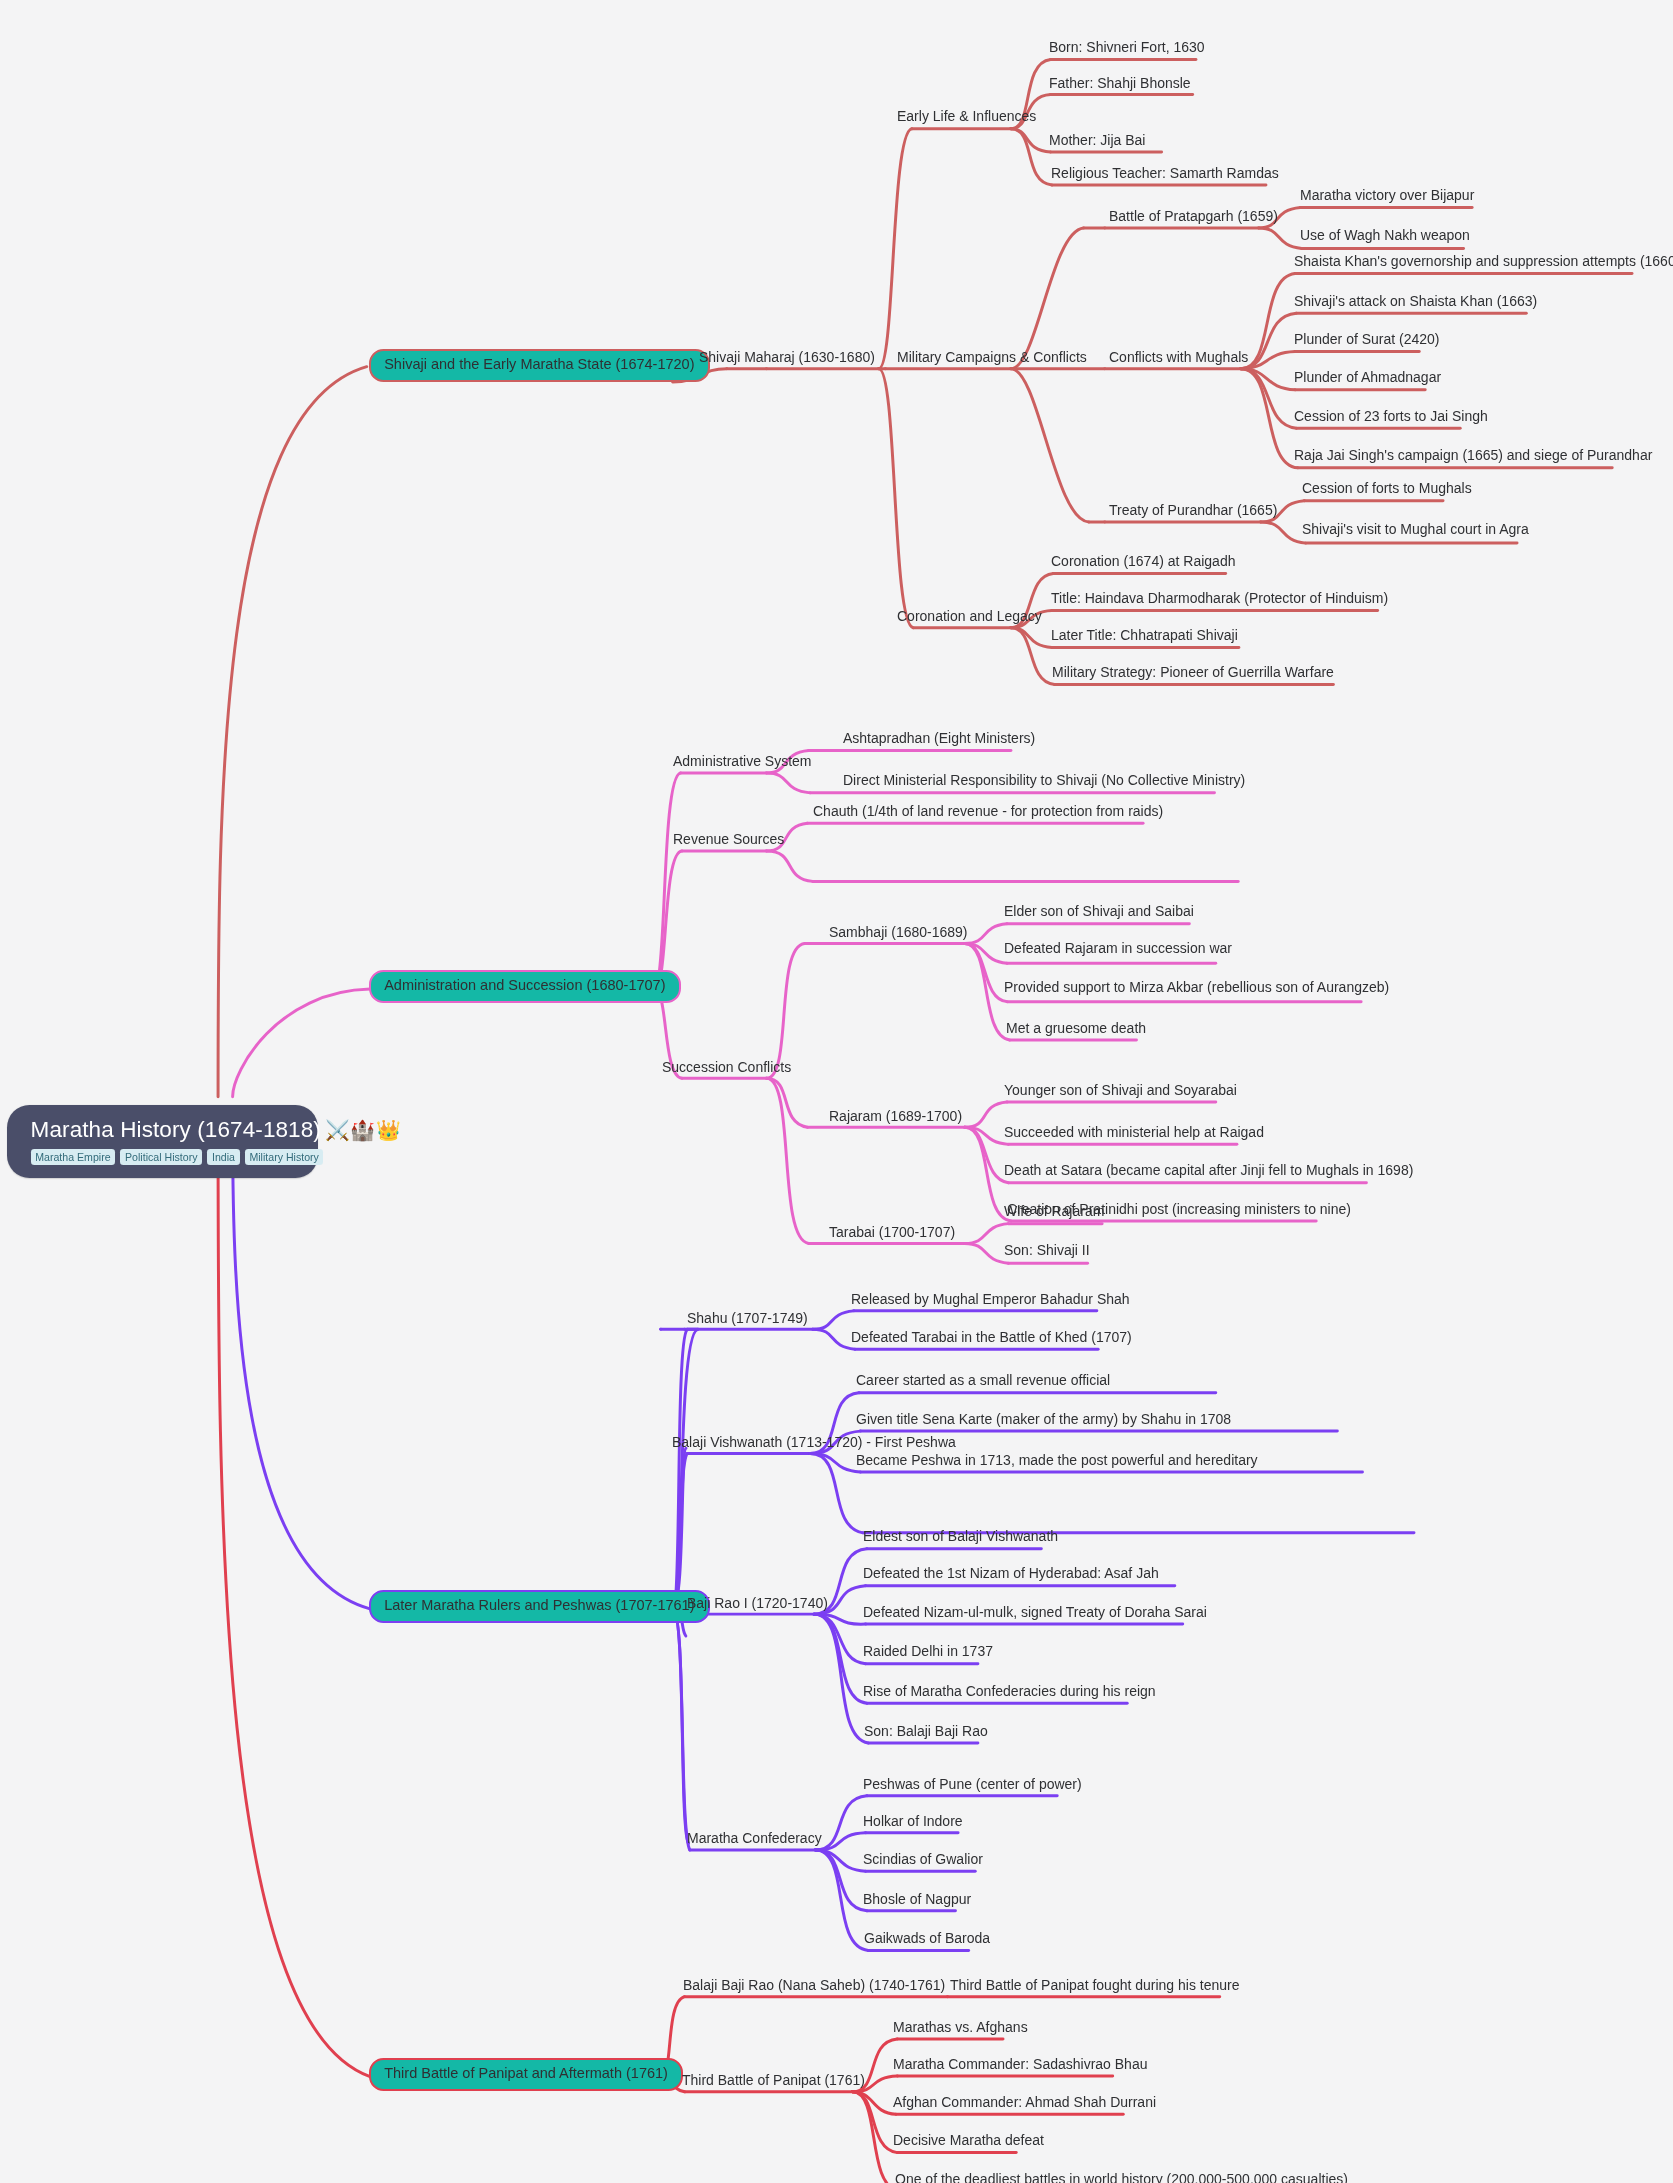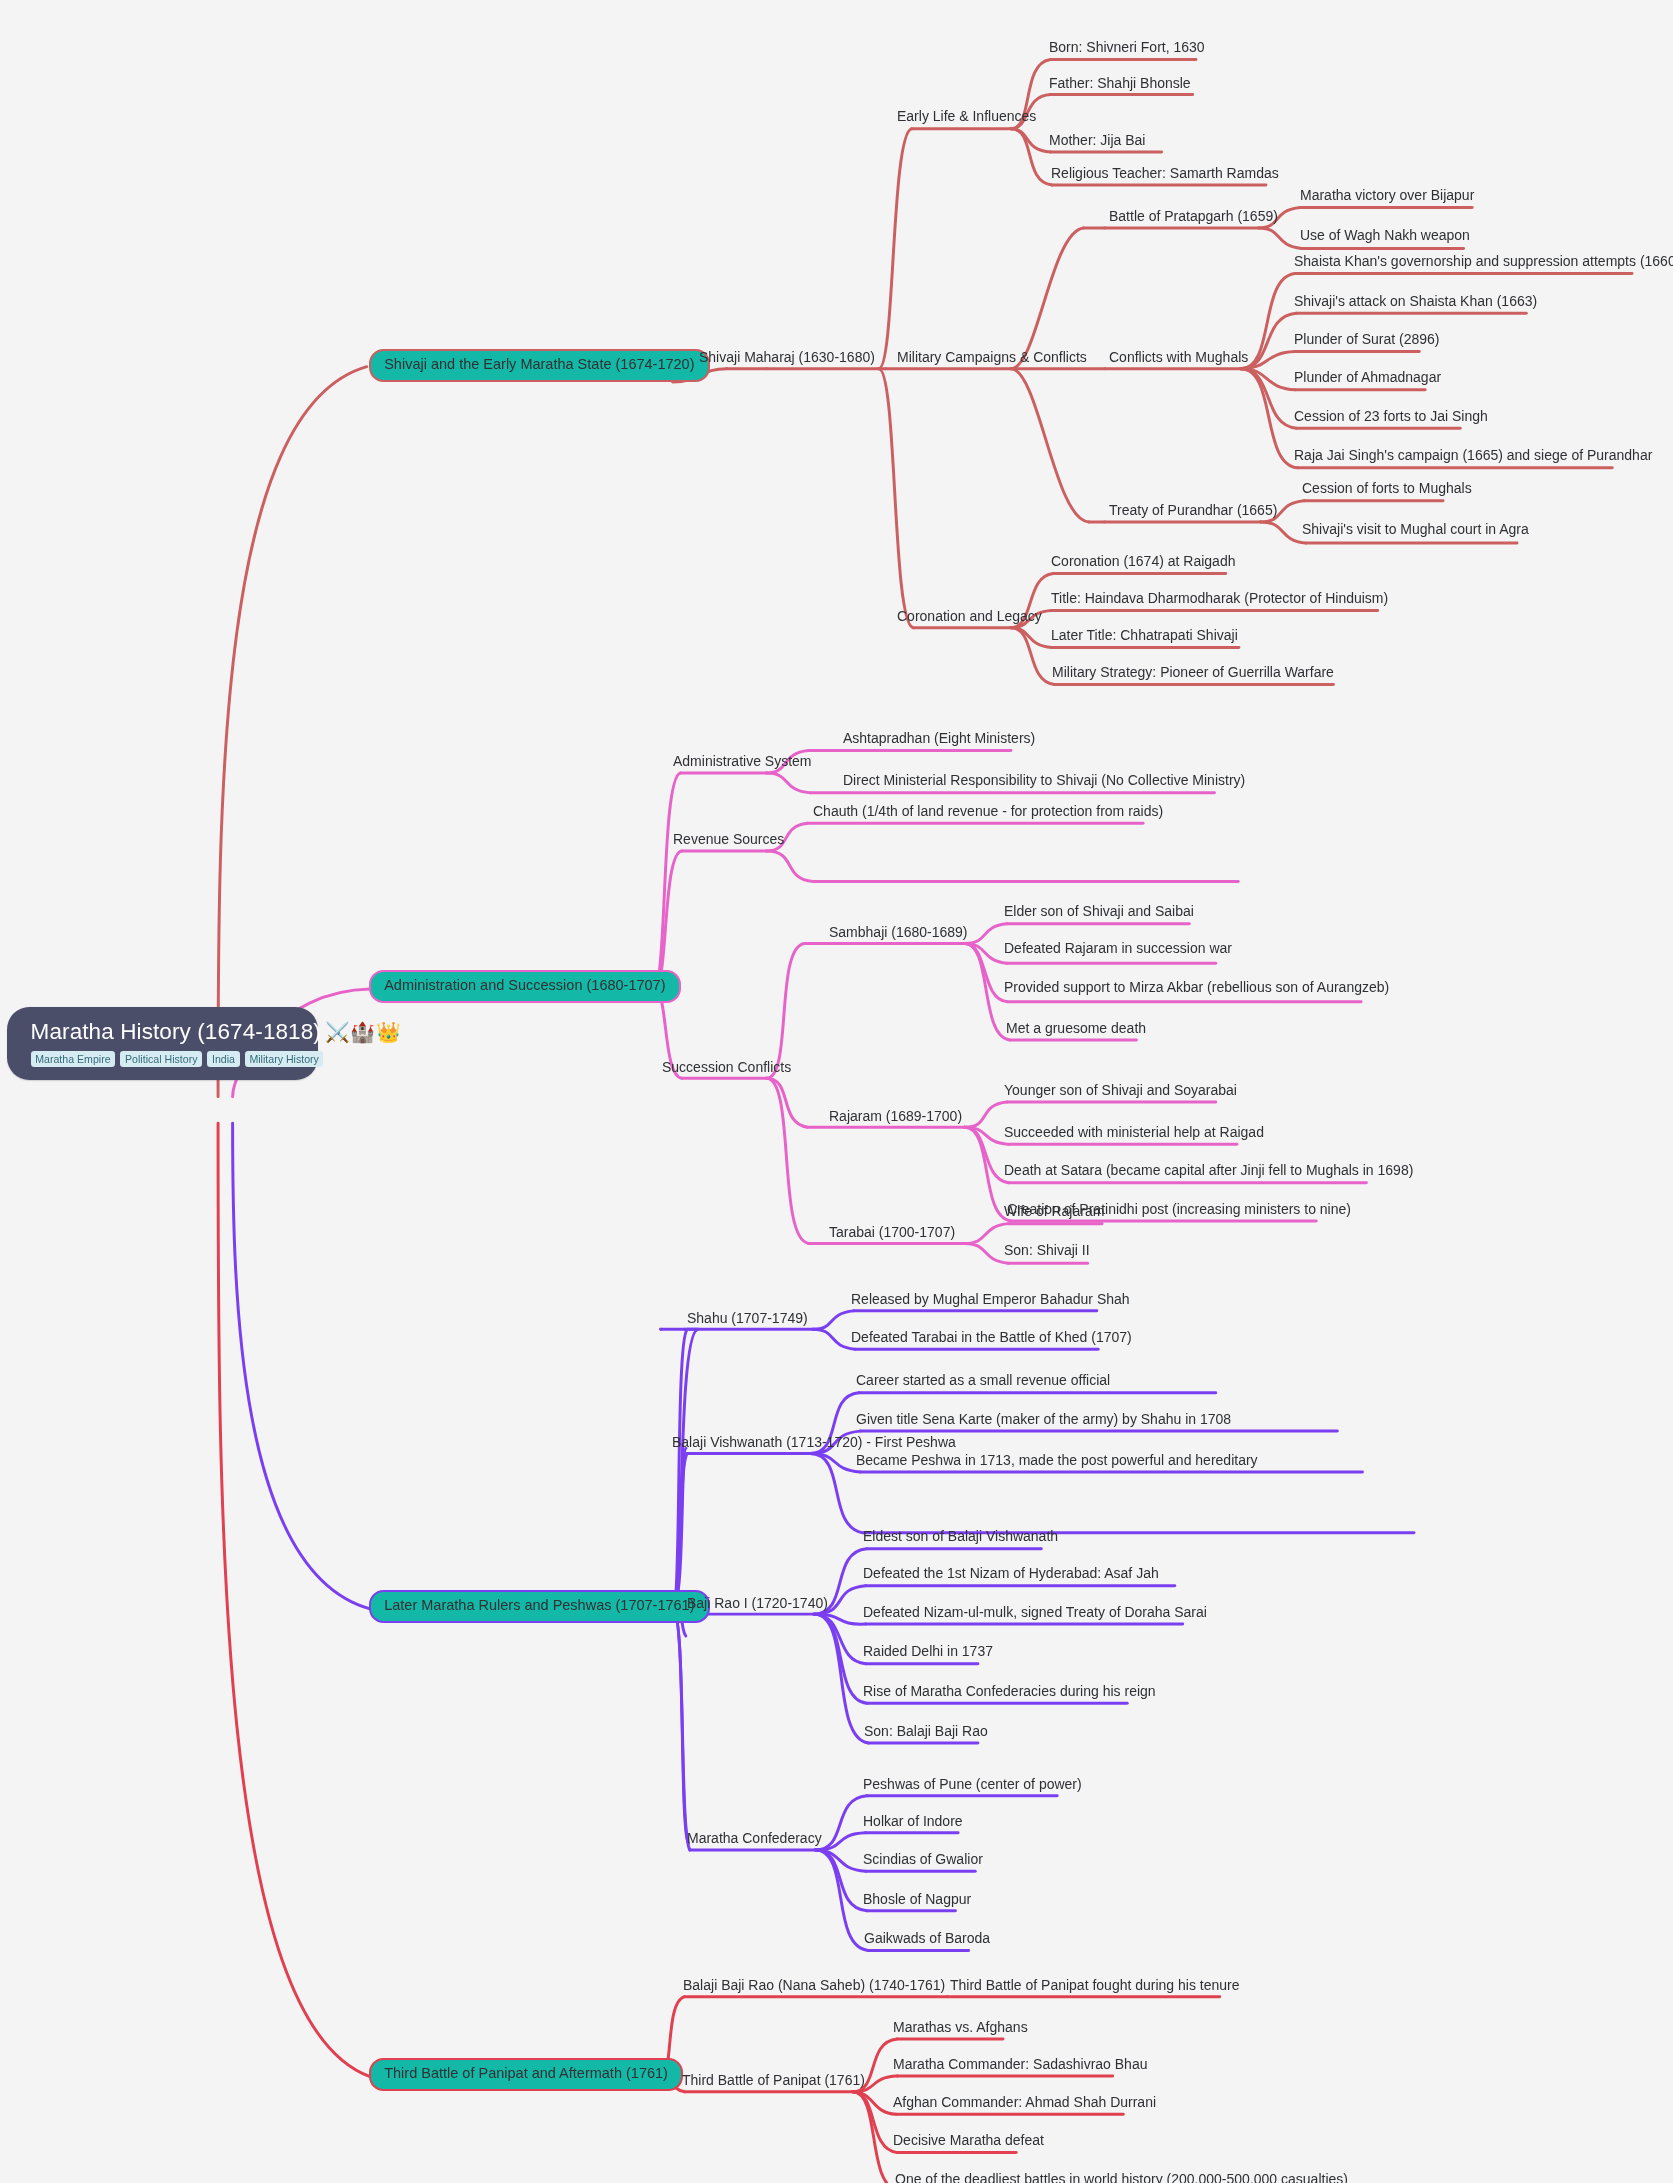--- a/index.html
+++ b/index.html
@@ -262,21 +262,21 @@
         <path d="M1358,3142 H1684" stroke="#e0404f"></path>
       <path d="M1290,3166 C1324,3166 1318,3198 1356,3200" stroke="#e0404f"></path>
         <path d="M1356,3200 H1700" stroke="#e0404f"></path>
       <path d="M1290,3166 C1330,3166 1312,3252 1358,3258" stroke="#e0404f"></path>
         <path d="M1358,3258 H1538" stroke="#e0404f"></path>
       <path d="M1290,3166 C1334,3166 1310,3308 1360,3316" stroke="#e0404f"></path>
         <path d="M1360,3316 H1964" stroke="#e0404f"></path>
     </g>
   </svg>
 
-  <div class="root-node" style="left:6.6px;top:1007px;width:311px;padding-left:24px;">
+  <div class="root-node" style="left:6.6px;top:1105px;width:311px;padding-left:24px;">
     <div class="root-title">
       <span>Maratha History (1674-1818)</span><span class="root-emoji">⚔️🏰👑</span>
     </div>
     <div class="root-tags">
       <span class="root-tag">Maratha Empire</span>
       <span class="root-tag">Political History</span>
       <span class="root-tag">India</span>
       <span class="root-tag">Military History</span>
     </div>
   </div>
@@ -293,21 +293,21 @@
 
   <div class="tnode" style="left:897px;top:347px;">Military Campaigns &amp; Conflicts</div>
 
   <div class="tnode" style="left:1109px;top:206px;">Battle of Pratapgarh (1659)</div>
   <div class="tnode" style="left:1300px;top:185px;">Maratha victory over Bijapur</div>
   <div class="tnode" style="left:1300px;top:225px;">Use of Wagh Nakh weapon</div>
 
   <div class="tnode" style="left:1109px;top:347px;">Conflicts with Mughals</div>
   <div class="tnode" style="left:1294px;top:251px;">Shaista Khan's governorship and suppression attempts (1660)</div>
   <div class="tnode" style="left:1294px;top:291px;">Shivaji's attack on Shaista Khan (1663)</div>
-  <div class="tnode" style="left:1294px;top:329px;">Plunder of Surat (2896)</div>
+  <div class="tnode" style="left:1294px;top:329px;">Plunder of Surat (2420)</div>
   <div class="tnode" style="left:1294px;top:367px;">Plunder of Ahmadnagar</div>
   <div class="tnode" style="left:1294px;top:406px;">Cession of 23 forts to Jai Singh</div>
   <div class="tnode" style="left:1294px;top:445px;">Raja Jai Singh's campaign (1665) and siege of Purandhar</div>
 
   <div class="tnode" style="left:1109px;top:500px;">Treaty of Purandhar (1665)</div>
   <div class="tnode" style="left:1302px;top:478px;">Cession of forts to Mughals</div>
   <div class="tnode" style="left:1302px;top:519px;">Shivaji's visit to Mughal court in Agra</div>
 
   <div class="tnode" style="left:897px;top:606px;">Coronation and Legacy</div>
   <div class="tnode" style="left:1051px;top:551px;">Coronation (1674) at Raigadh</div>

